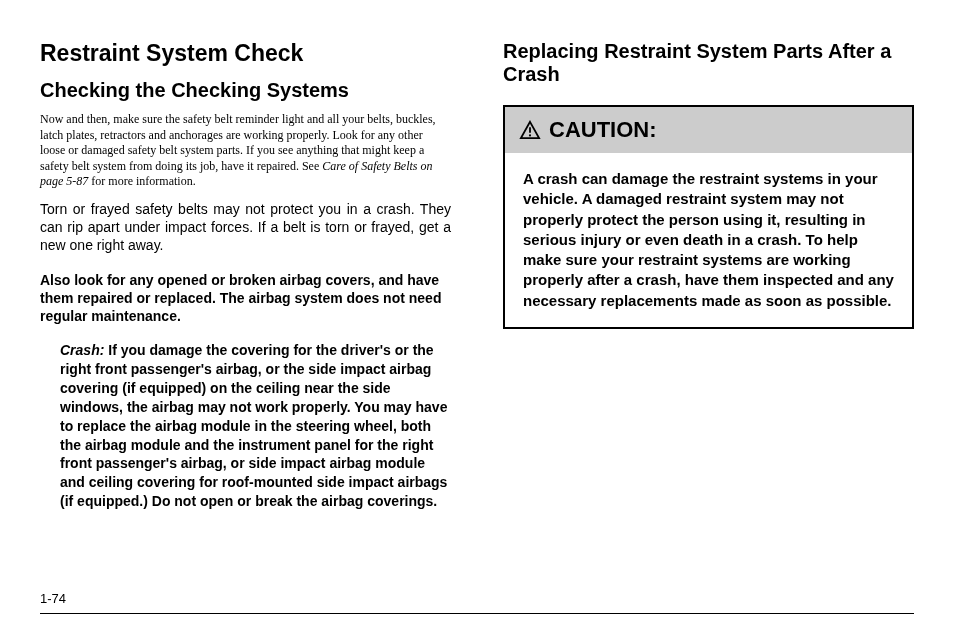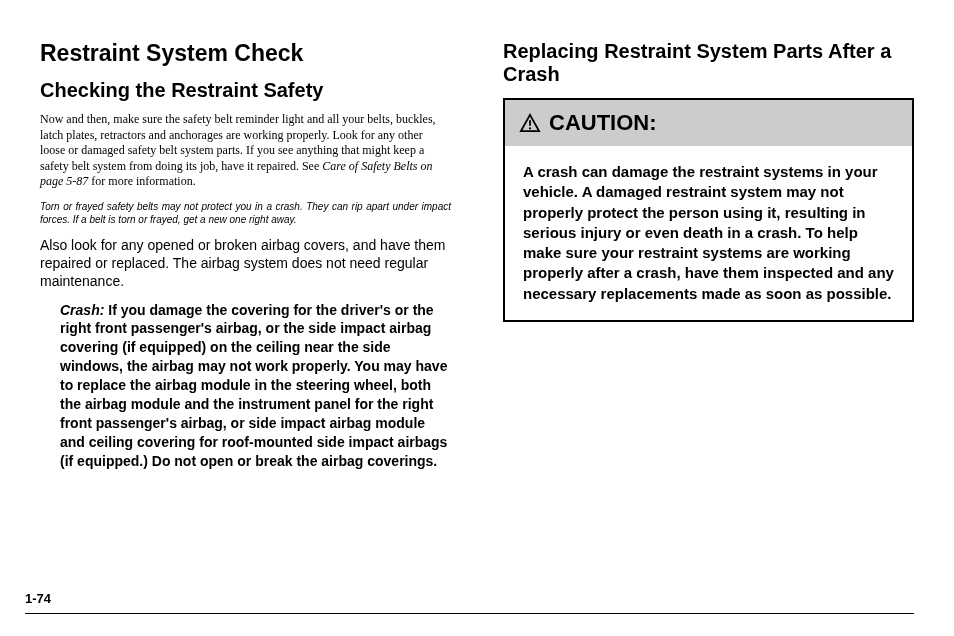--- a/index.html
+++ b/index.html
@@ -32,42 +32,42 @@
     }
     .sub-heading {
       font-size: 20px;
       font-weight: bold;
       margin-bottom: 10px;
       font-family: Arial, Helvetica, sans-serif;
     }
     .paragraph {
       font-size: 14px;
       line-height: 1.3;
-      margin-bottom: 10px;
+      margin-bottom: 16px;
+      font-weight: bold;
     }
     .paragraph-justify {
-      font-size: 10px;
+      font-size: 14px;
       line-height: 1.3;
-      margin-bottom: 10px;
+      margin-bottom: 16px;
       text-align: justify;
-      font-style: italic;
     }
     .notice-paragraph {
       font-size: 14px;
       line-height: 1.35;
       font-weight: bold;
       margin-left: 20px;
     }
     .notice-label {
       font-style: italic;
       font-weight: bold;
     }
     .caution-box {
       border: 2px solid #000;
-      margin-top: 12px;
+      margin-top: 19px;
     }
     .caution-header {
       background: #cccccc;
       padding: 10px 14px;
       display: flex;
       align-items: center;
       gap: 8px;
     }
     .caution-header-text {
       font-size: 22px;
@@ -80,23 +80,22 @@
     }
     .caution-body {
       padding: 16px 18px;
       font-size: 15px;
       font-weight: bold;
       line-height: 1.35;
     }
     .footer {
       position: absolute;
       bottom: 22px;
-      left: 25px;
+      left: 40px;
       right: 40px;
-      font-weight: bold;
     }
     .footer-line {
       border-top: 1px solid #000;
       margin-top: 6px;
     }
     .page-number {
       font-size: 13px;
     }
     .para-with-ref {
       font-size: 12px;
@@ -108,21 +107,21 @@
       font-style: italic;
     }
   </style>
 </head>
 <body>
 
 <div class="page-container">
 
   <div class="column">
     <h1 class="main-heading">Restraint System Check</h1>
-    <h2 class="sub-heading">Checking the Restraint Safety</h2>
+    <h2 class="sub-heading">Checking the Checking Systems</h2>
 
     <p class="para-with-ref">
       <span>Now and then, make sure the safety belt reminder light and all your belts, buckles, latch plates, retractors and anchorages are working properly. Look for any other loose or damaged safety belt system parts. If you see anything that might keep a safety belt system from doing its job, have it repaired. See </span><span class="ref">Care of Safety Belts on page 5-87</span><span> for more information.</span>
     </p>
 
     <p class="paragraph-justify">Torn or frayed safety belts may not protect you in a crash. They can rip apart under impact forces. If a belt is torn or frayed, get a new one right away.</p>
 
     <p class="paragraph">Also look for any opened or broken airbag covers, and have them repaired or replaced. The airbag system does not need regular maintenance.</p>
 
     <p class="notice-paragraph">

